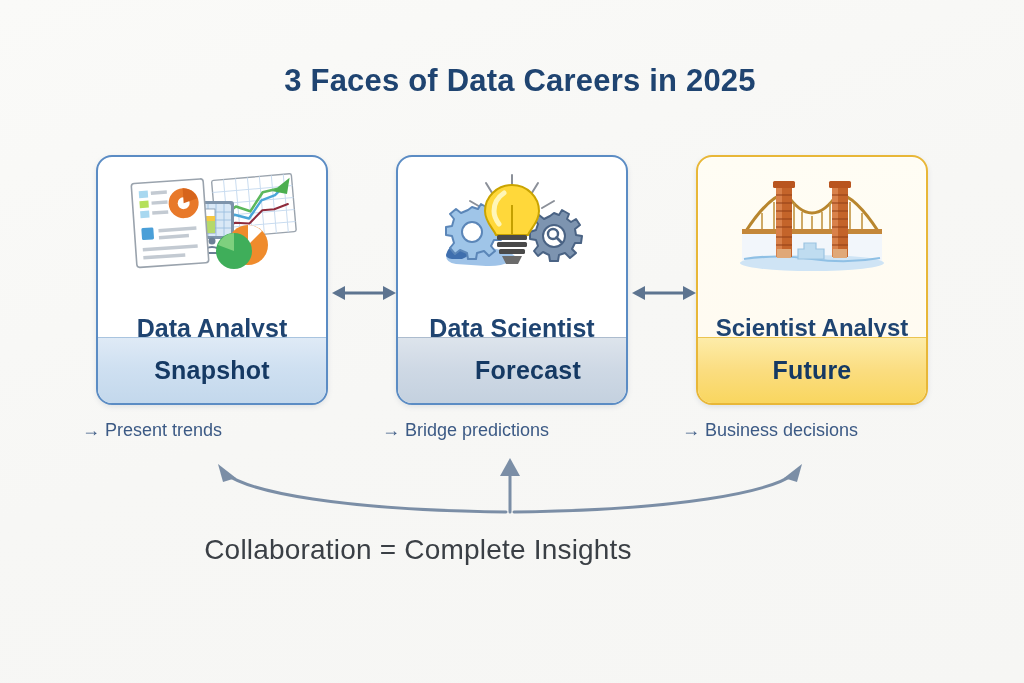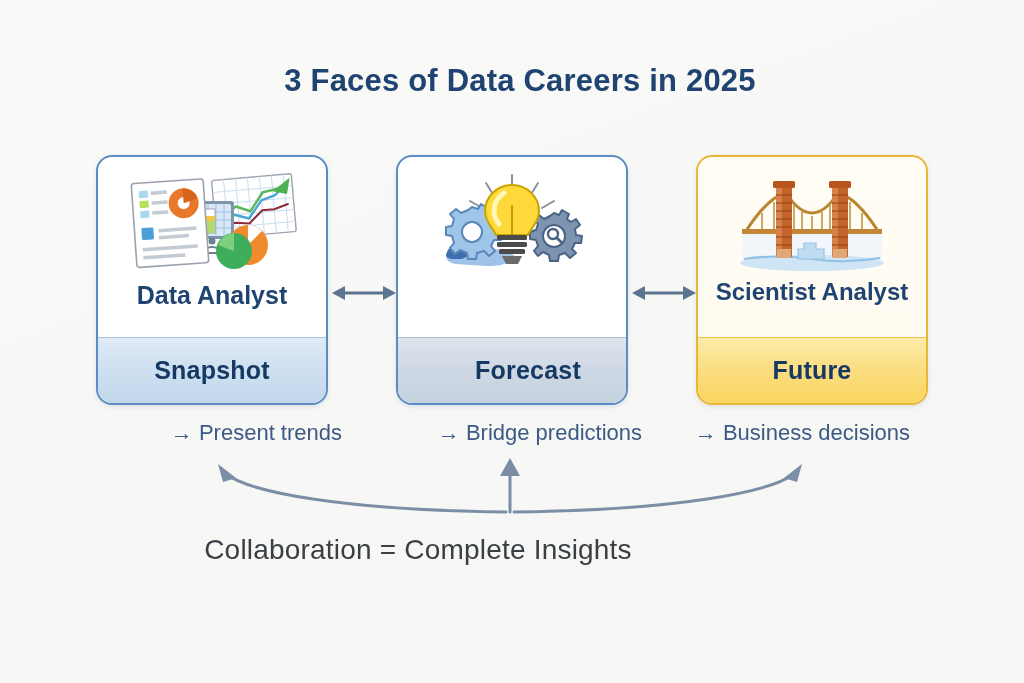--- a/index.html
+++ b/index.html
@@ -58,21 +58,21 @@
   #card-2 { left: 396px; }
   #card-3 { left: 696px; }
 
   .card-body {
     position: absolute;
     left: 0; right: 0; top: 0;
     height: 185px;
     display: flex;
     flex-direction: column;
     align-items: center;
-    justify-content: flex-start;
+    justify-content: space-between;
   }
   .card-icon {
     height: 106px;
     width: 180px;
     margin-top: 14px;
     display: flex;
     align-items: center;
     justify-content: center;
   }
   .card-role {
@@ -121,28 +121,28 @@
     height: 30px;
   }
   #arrow-1-2 { left: 330px; }
   #arrow-2-3 { left: 630px; }
 
   
   .caption {
     position: absolute;
     top: 420px;
     width: 260px;
-    text-align: right;
-    font-size: 22px;
+    text-align: left;
+    font-size: 18px;
     color: #3c5a85;
     white-space: nowrap;
   }
   #caption-1 { left: 82px; }
   #caption-2 { left: 382px; }
-  #caption-3 { left: 650px; }
+  #caption-3 { left: 682px; }
 
   
   .collab-svg {
     position: absolute;
     left: 190px;
     top: 448px;
     width: 640px;
     height: 80px;
   }
   .collab-text {
@@ -266,20 +266,21 @@
 
           <path d="M90 14 C105 14 117 26 117 40 C117 51 109 57 106 64 L74 64 C71 57 63 51 63 40 C63 26 75 14 90 14 Z" fill="#ffd83a" stroke="#caa400" stroke-width="2"></path>
           <path d="M82 22 C76 26 72 32 72 40 C72 45 74 49 77 53" fill="none" stroke="#fff6b8" stroke-width="5" stroke-linecap="round"></path>
           <line x1="90" y1="34" x2="90" y2="64" stroke="#c4a000" stroke-width="2"></line>
           <rect x="75" y="64" width="30" height="5" rx="1.5" fill="#4a4a4a"></rect>
           <rect x="75" y="71" width="30" height="5" rx="1.5" fill="#4a4a4a"></rect>
           <rect x="77" y="78" width="26" height="5" rx="1.5" fill="#4a4a4a"></rect>
           <path d="M80 85 L100 85 L96 93 L84 93 Z" fill="#6b6b6b"></path>
         </svg>
       </div>
+      <div class="card-role">Data Scientist</div>
     </div>
     <div class="card-footer footer-blue-gray">Forecast</div>
   </div>
 
   <div class="card card-gold" id="card-3">
     <div class="card-body">
       <div class="card-icon">
         <svg viewBox="0 0 180 106" width="180" height="106" xmlns="http://www.w3.org/2000/svg">
 
           <rect x="20" y="62" width="140" height="30" fill="#f2f6fb"></rect>

